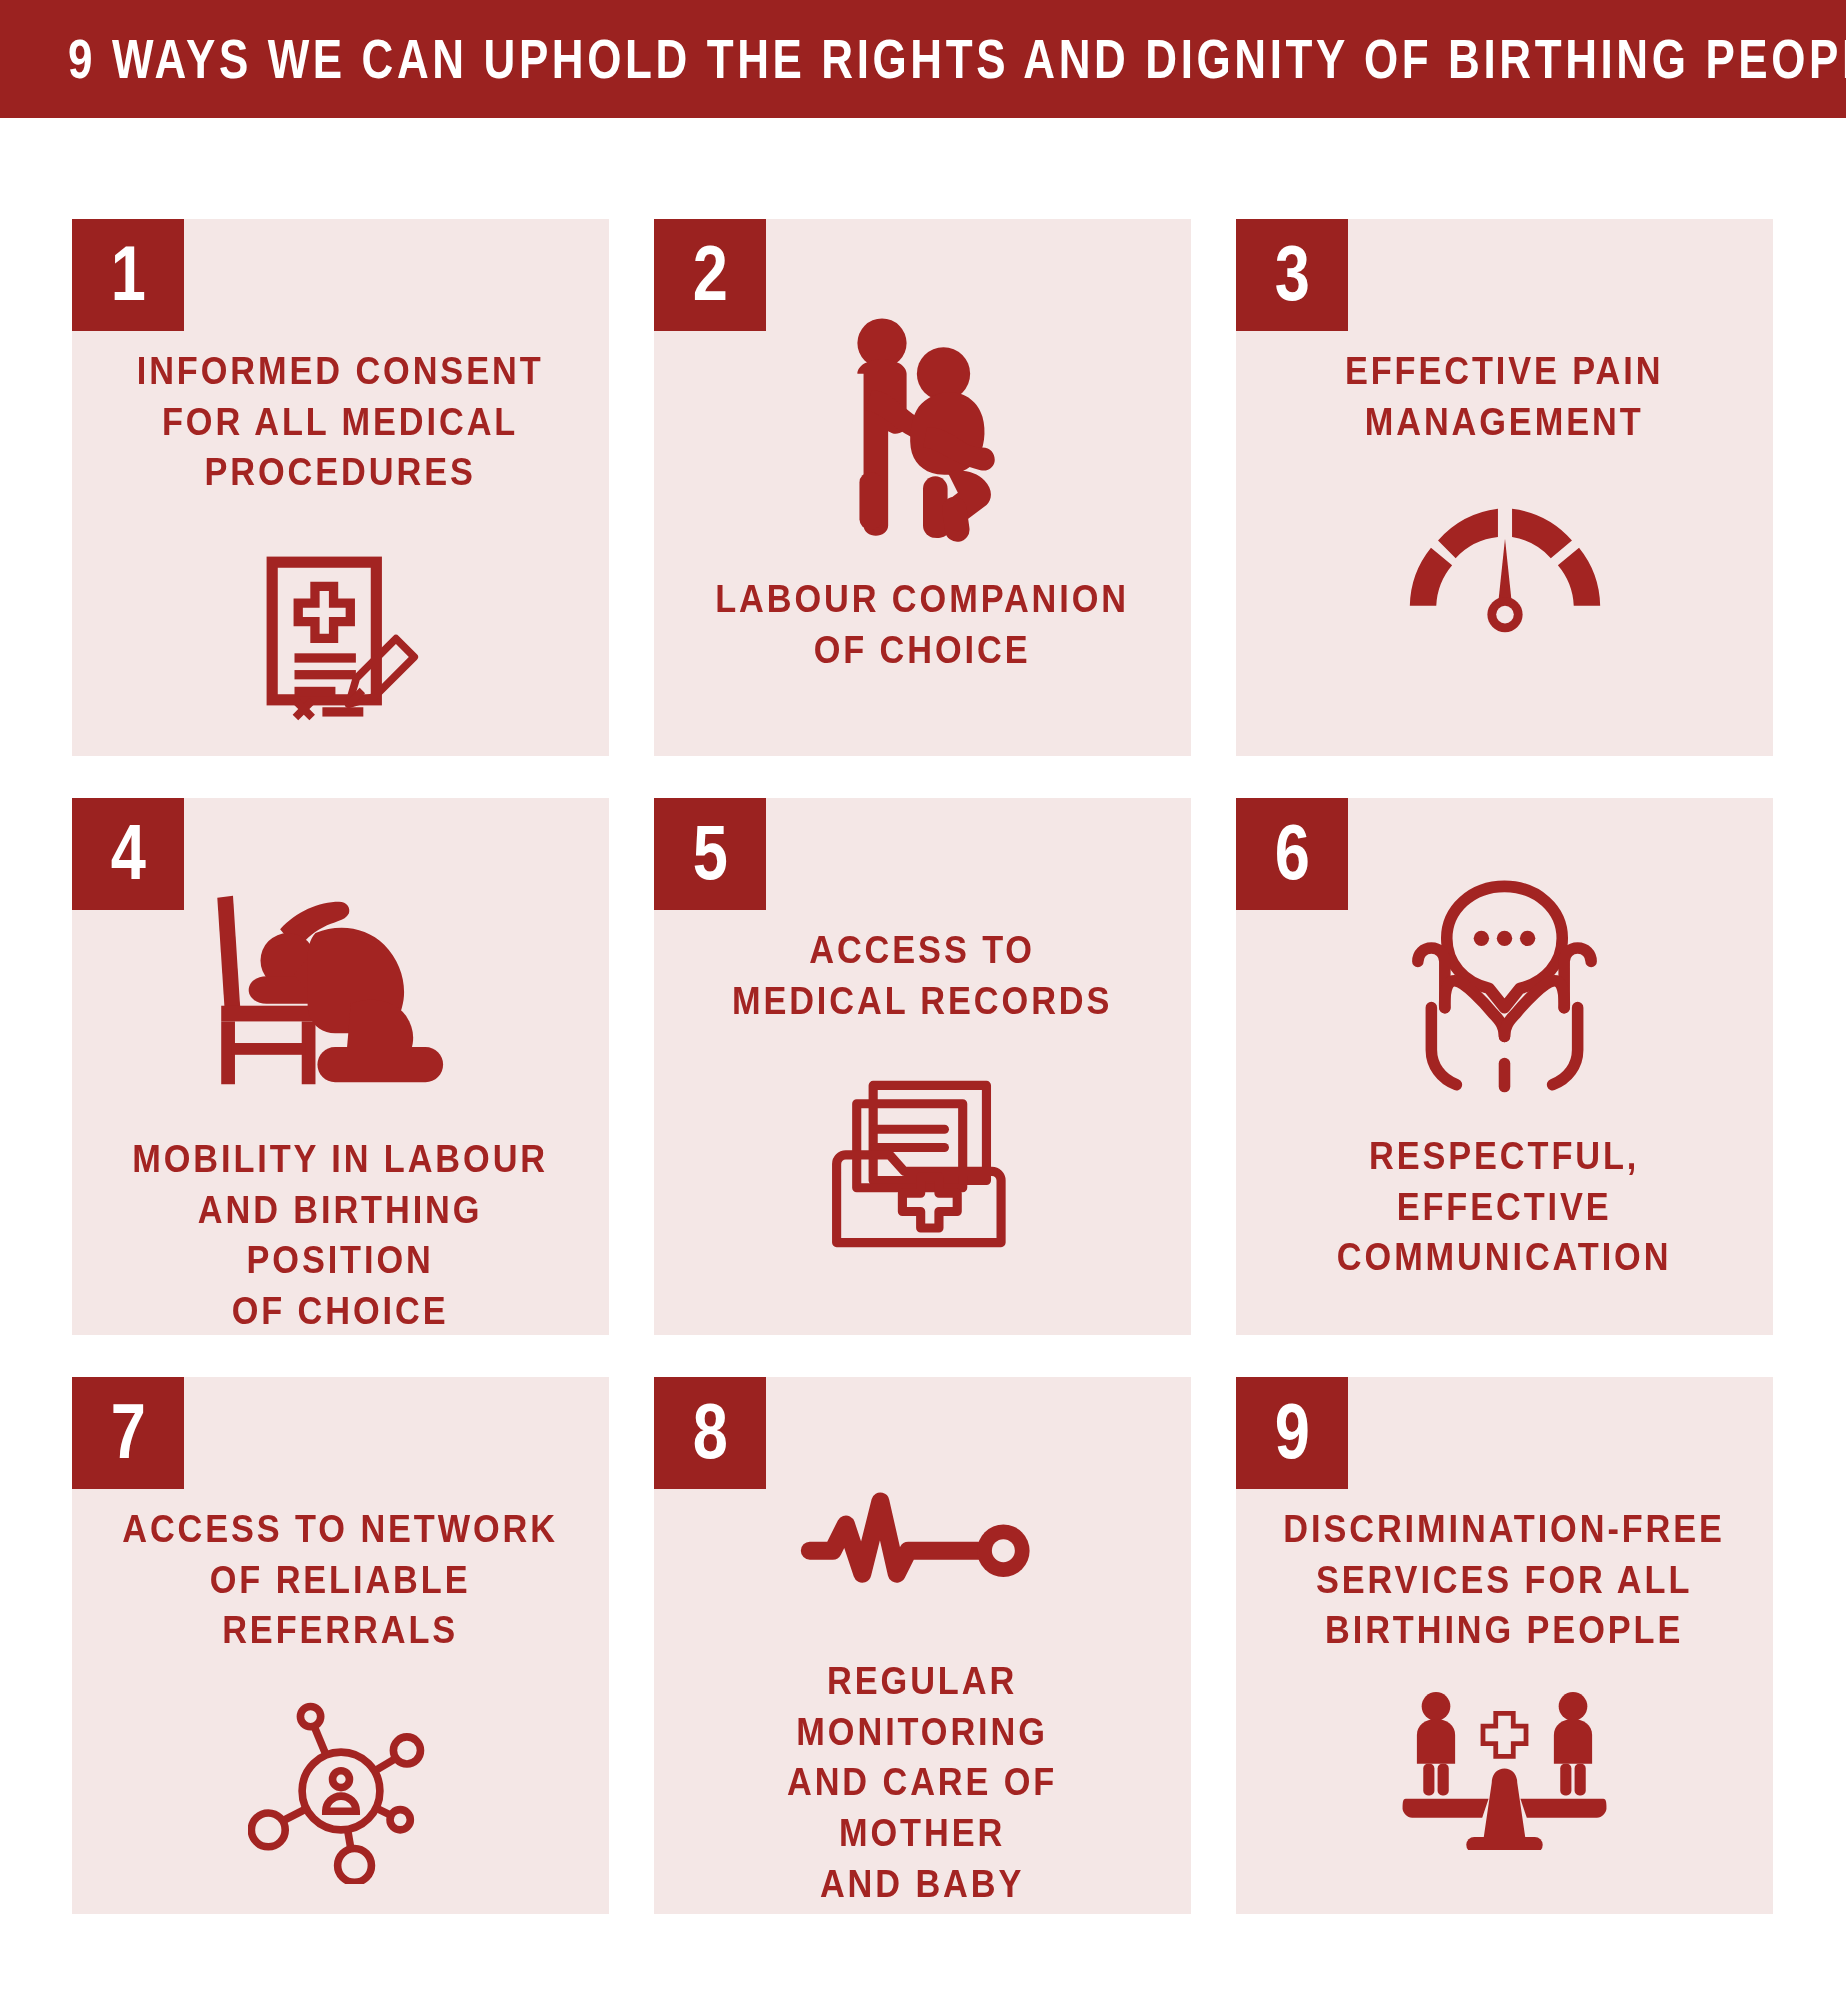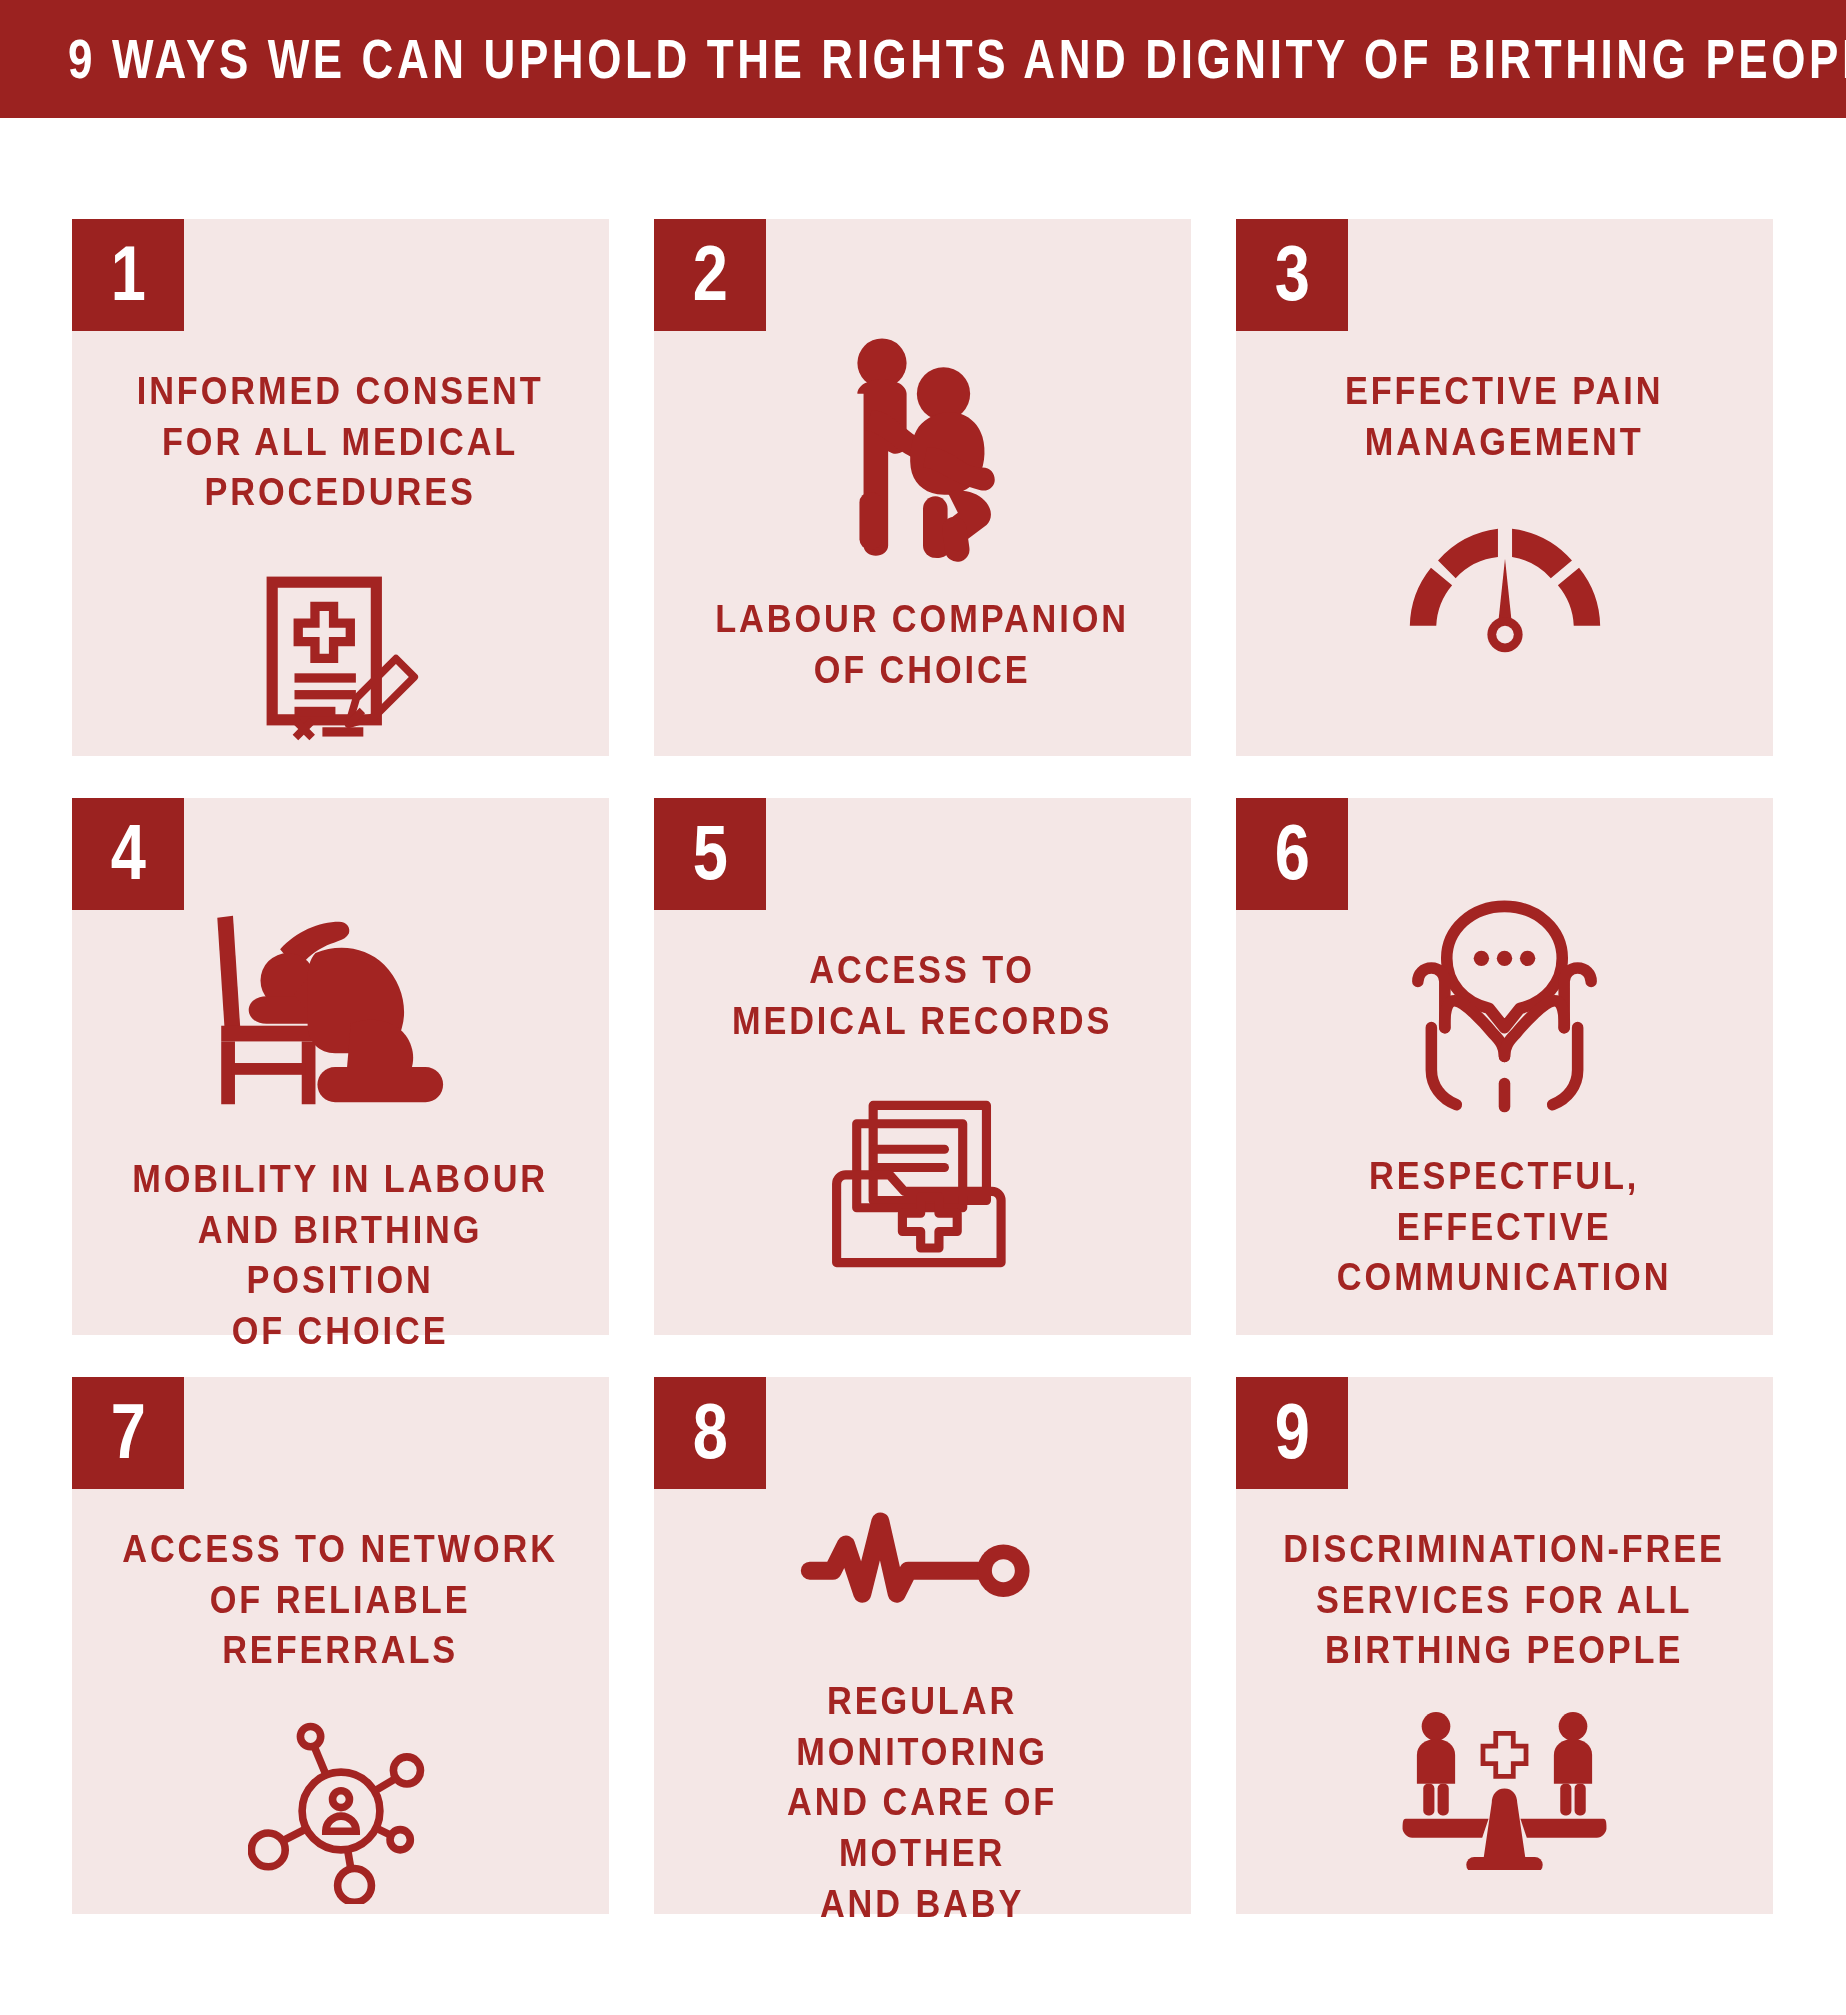--- a/index.html
+++ b/index.html
@@ -84,21 +84,20 @@
 
   .card-body {
     width: 100%;
     height: 100%;
     box-sizing: border-box;
     display: flex;
     flex-direction: column;
     align-items: center;
     justify-content: flex-start;
     padding: 127px 16.4px 18px 16.4px;
-    margin-top: 20px;
   }
 
   .card-text {
     color: #A32422;
     font-family: "Liberation Sans Narrow", "Liberation Sans", sans-serif;
     font-weight: bold;
     font-size: 39px;
     line-height: 1.30;
     letter-spacing: 3.3px;
     text-align: center;

